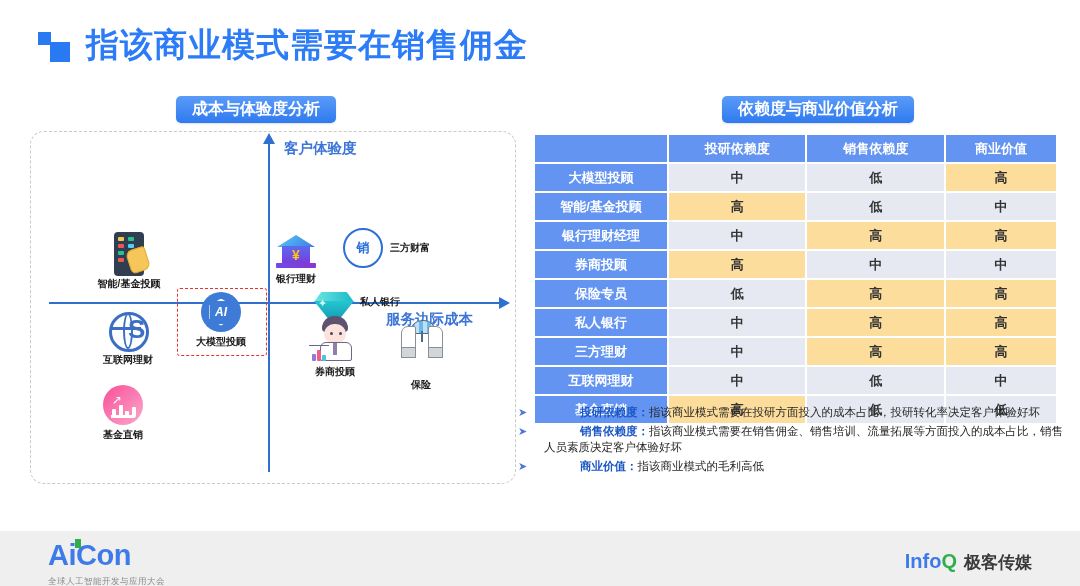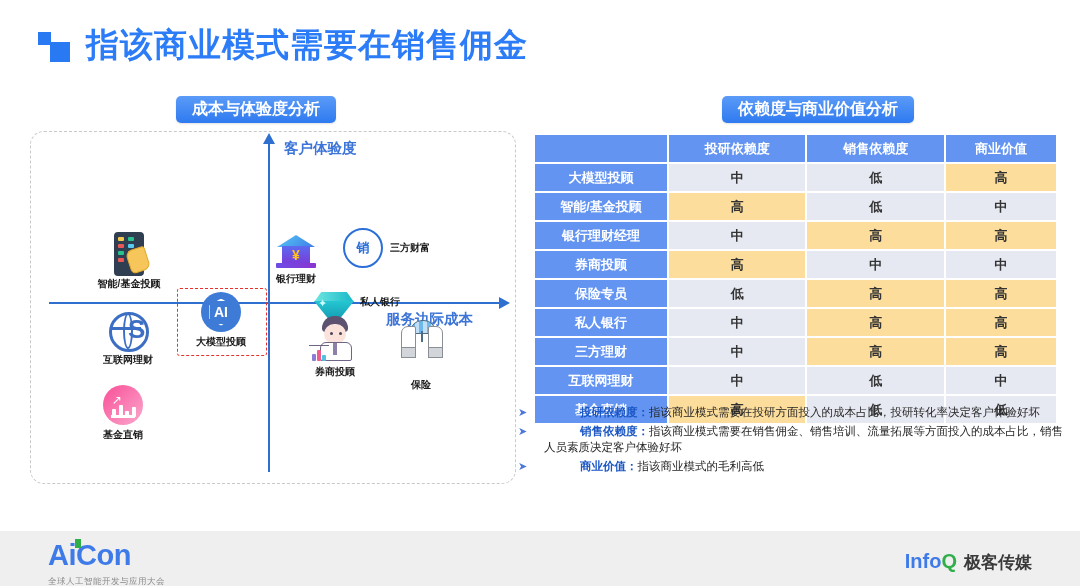--- a/index.html
+++ b/index.html
@@ -53,21 +53,21 @@
     position:absolute;left:146px;top:156px;width:88px;height:66px;
     border:1.8px dashed #E8312B;border-radius:3px;
   }
 
   
   .ai-circle{width:40px;height:40px;border-radius:50%;background:#3E7BD6;
     display:flex;align-items:center;justify-content:center;}
   .ai-hex{width:23px;height:23px;border:2px solid #fff;
     clip-path:polygon(50% 0%,93% 25%,93% 75%,50% 100%,7% 75%,7% 25%);
     display:flex;align-items:center;justify-content:center;}
-  .ai-hex span{color:#fff;font-size:14px;font-weight:bold;line-height:1;}
+  .ai-hex span{color:#fff;font-size:12px;font-weight:bold;line-height:1;font-style:italic;}
 
   .diamond{width:40px;height:34px;position:relative;}
   .diamond .d-top{position:absolute;left:0;top:0;width:40px;height:10px;
     background:linear-gradient(90deg,#6FE6E0,#17B9C9);
     clip-path:polygon(18% 0,82% 0,100% 100%,0 100%);}
   .diamond .d-bot{position:absolute;left:0;top:9px;width:40px;height:25px;
     background:linear-gradient(180deg,#25C6D2,#0E8FA8);
     clip-path:polygon(0 0,100% 0,50% 100%);}
   .diamond .sparkle{position:absolute;left:4px;top:6px;color:#CFFBFF;font-size:11px;line-height:1;}
 

